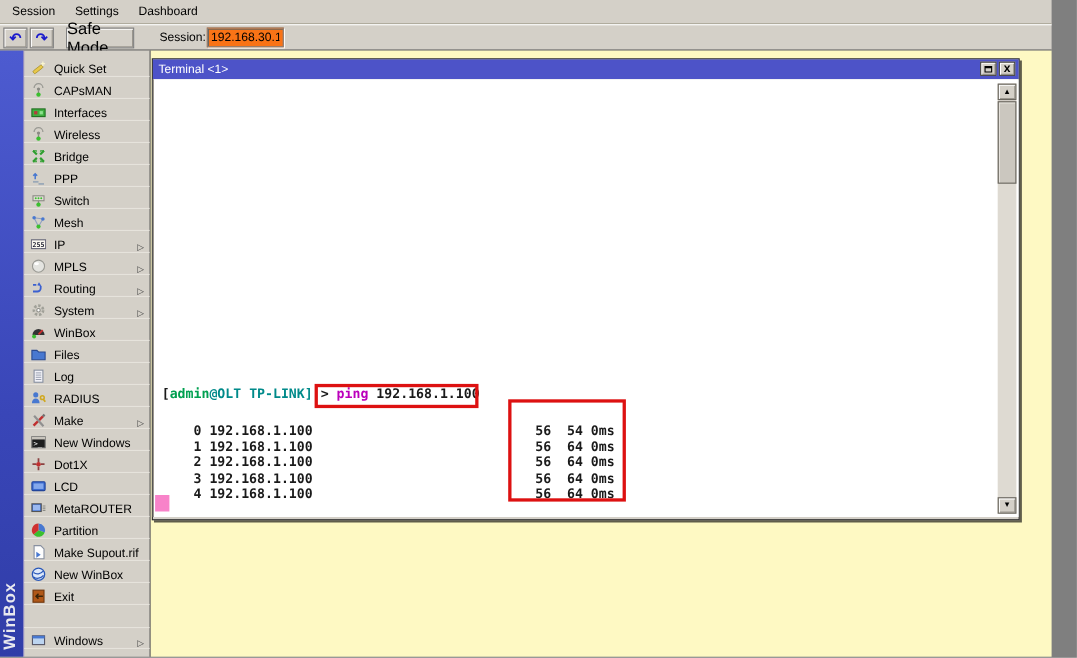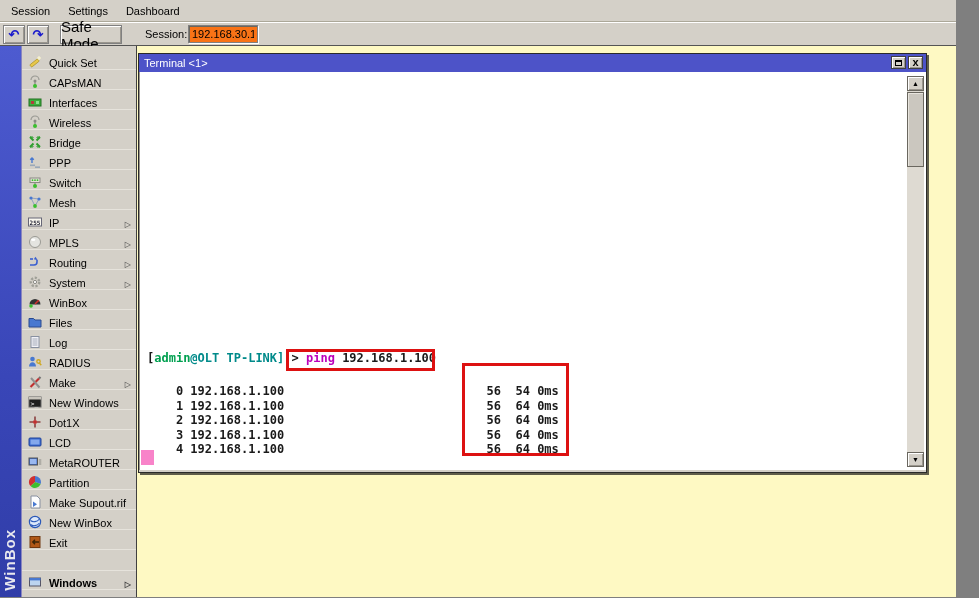--- a/index.html
+++ b/index.html
@@ -33,21 +33,21 @@
   
   .sidebar { width:137px; background:#d4d0c8; border-right:1px solid #404040; position:relative; flex:none; }
   .brand-strip { position:absolute; left:0; top:0; bottom:0; width:22px;
                  background:linear-gradient(180deg,#4d5bd0 0%, #3946b8 60%, #303da8 100%);
                  border-right:1px solid #8a86c0; }
   .brand-text { position:absolute; left:1px; bottom:6px; writing-mode:vertical-rl; transform:rotate(180deg);
                 color:#e8e8ee; font-weight:bold; font-size:15px; letter-spacing:1px; }
   .side-items { margin-left:22px; padding-top:4px; }
   .side-item { height:20px; display:flex; align-items:flex-end; padding-left:5px; position:relative;
                border-bottom:1px solid #e6e3dc; cursor:default; }
-  .side-item.separated { margin-top:20px; border-top:1px solid #e6e3dc;font-weight:bold; }
+  .side-item.separated { margin-top:20px; border-top:1px solid #e6e3dc; }
   .side-icon { width:16px; height:14px; display:inline-flex; align-items:center; justify-content:center; flex:none; }
   .side-icon svg { display:block; }
   .side-label { margin-left:6px; color:#000; white-space:nowrap; }
   .side-arrow { position:absolute; right:5px; color:#444; font-size:8px; }
 
   
   .workarea { flex:1; position:relative; background:#fef9c3; }
 
   
   .terminal-window { position:absolute; left:1px; top:7px; width:789px; height:420px;

